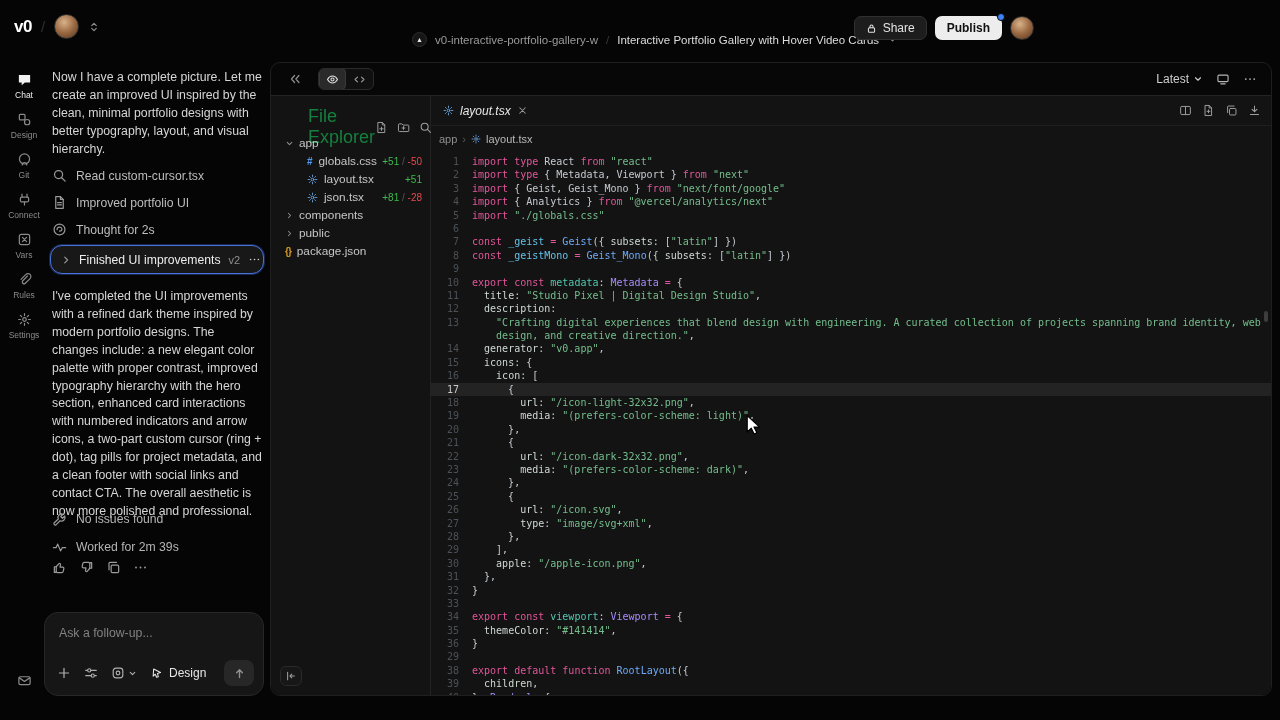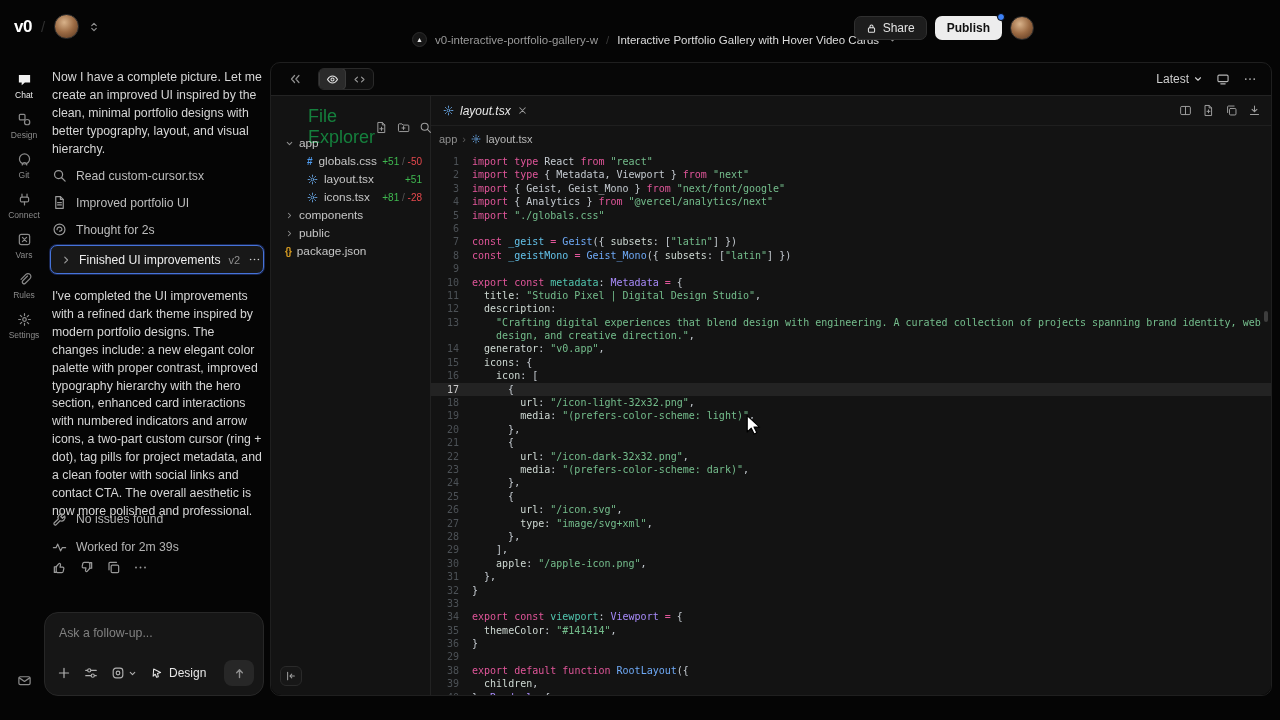--- a/index.html
+++ b/index.html
@@ -39,21 +39,21 @@
   .rail-mail { position:absolute; bottom:32px; left:0; width:48px; display:flex; justify-content:center; color:#8a8a8a; }
 
   
   .chatpane { position:absolute; left:48px; top:56px; width:222px; height:664px; }
   .msg { position:absolute; left:4px; width:212px; font-size:12.3px; line-height:18px; color:#d6d6d6; }
   .msg1 { top:12px; }
   .msg2 { top:232px; line-height:17.9px; }
   .steps { position:absolute; left:4px; top:106px; width:212px; }
   .step { height:27px; display:flex; align-items:center; gap:9px; color:#bdbdbd; font-size:12.2px; }
   .step .ic { color:#9a9a9a; display:flex; }
-  .vcard { position:absolute; left:2px; top:189px; width:214px; height:29px; border-radius:7px; background:#181818;
+  .vcard { position:absolute; left:2px; top:189px; width:214px; height:29px; border-radius:12px; background:#181818;
     border:1px solid #4673d9; box-shadow:0 0 0 1px rgba(62,99,221,0.35); display:flex; align-items:center;
     padding:0 10px; gap:8px; cursor:pointer; }
   .vcard .chev { color:#9a9a9a; display:flex; }
   .vcard .ttl { flex:1; font-size:12.2px; color:#ededed; white-space:nowrap; }
   .vcard .ver { font-size:11px; color:#8f8f8f; }
   .vcard .more { color:#cfcfcf; display:flex; }
   .statusrows { position:absolute; left:4px; top:449px; width:212px; }
   .statusrow { height:28px; display:flex; align-items:center; gap:9px; color:#b5b5b5; font-size:12.2px; }
   .statusrow .ic { color:#9a9a9a; display:flex; }
   .feedback { position:absolute; left:4px; top:504px; display:flex; align-items:center; gap:12px; color:#9a9a9a; }
@@ -473,21 +473,21 @@
               <span>layout.tsx</span>
               <span class="diff"><span class="plus">+51</span></span>
             </div>
             <div class="trow" style="padding-left: 36px;">
               <span class="fic tsx">
                 <svg width="11" height="11" viewBox="0 0 16 16" fill="none" stroke="currentColor" stroke-width="1.3" stroke-linecap="round">
                   <circle cx="8" cy="8" r="2"></circle>
                   <path d="M8 1.6v2M8 12.4v2M1.6 8h2M12.4 8h2M3.5 3.5l1.4 1.4M11.1 11.1l1.4 1.4M12.5 3.5l-1.4 1.4M4.9 11.1l-1.4 1.4"></path>
                 </svg>
               </span>
-              <span>icons.tsx</span>
+              <span>json.tsx</span>
               <span class="diff"><span class="plus">+81</span><span class="dsl"> / </span><span class="minus">-28</span></span>
             </div>
             <div class="trow" style="padding-left: 14px;">
               <span class="chevf">
                 <svg width="9" height="9" viewBox="0 0 16 16" fill="none" stroke="currentColor" stroke-width="1.8" stroke-linecap="round" stroke-linejoin="round">
                   <path d="M6 4l4 4-4 4"></path>
                 </svg>
               </span>
               <span>components</span>
             </div>

